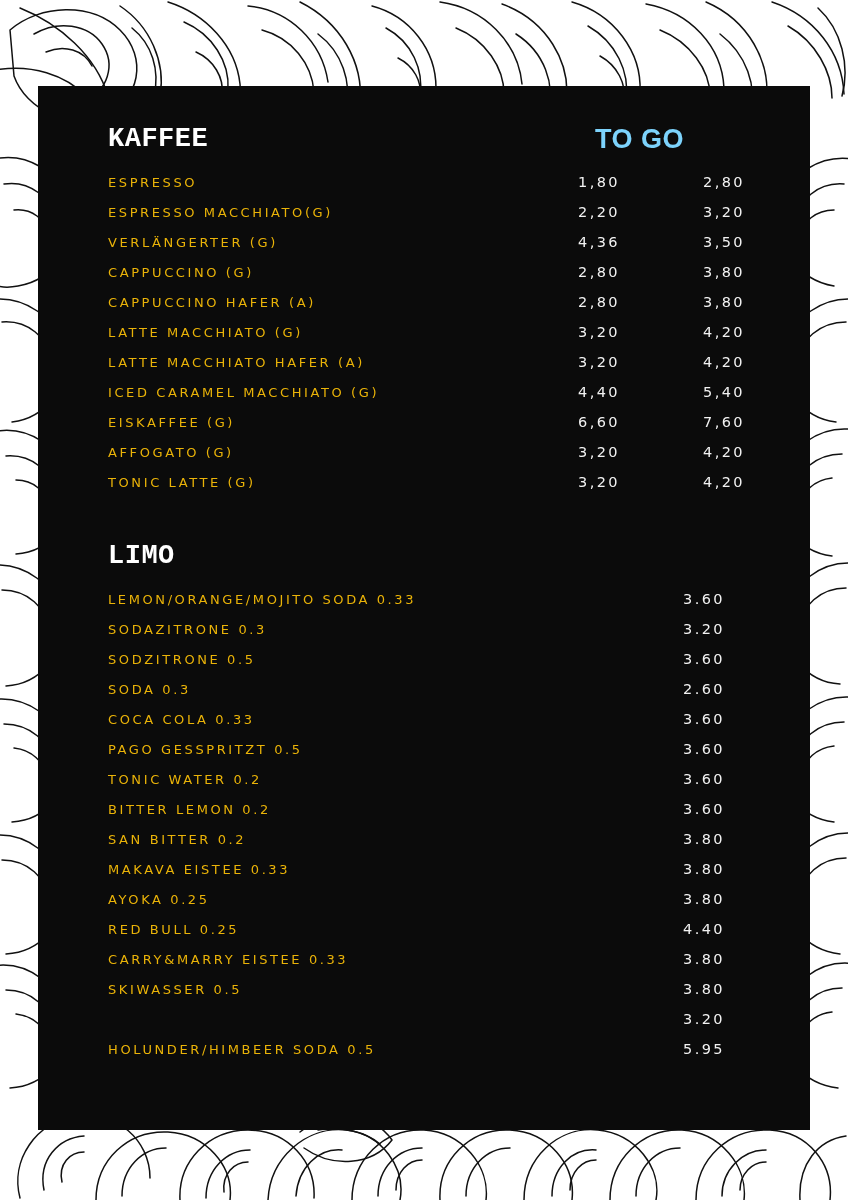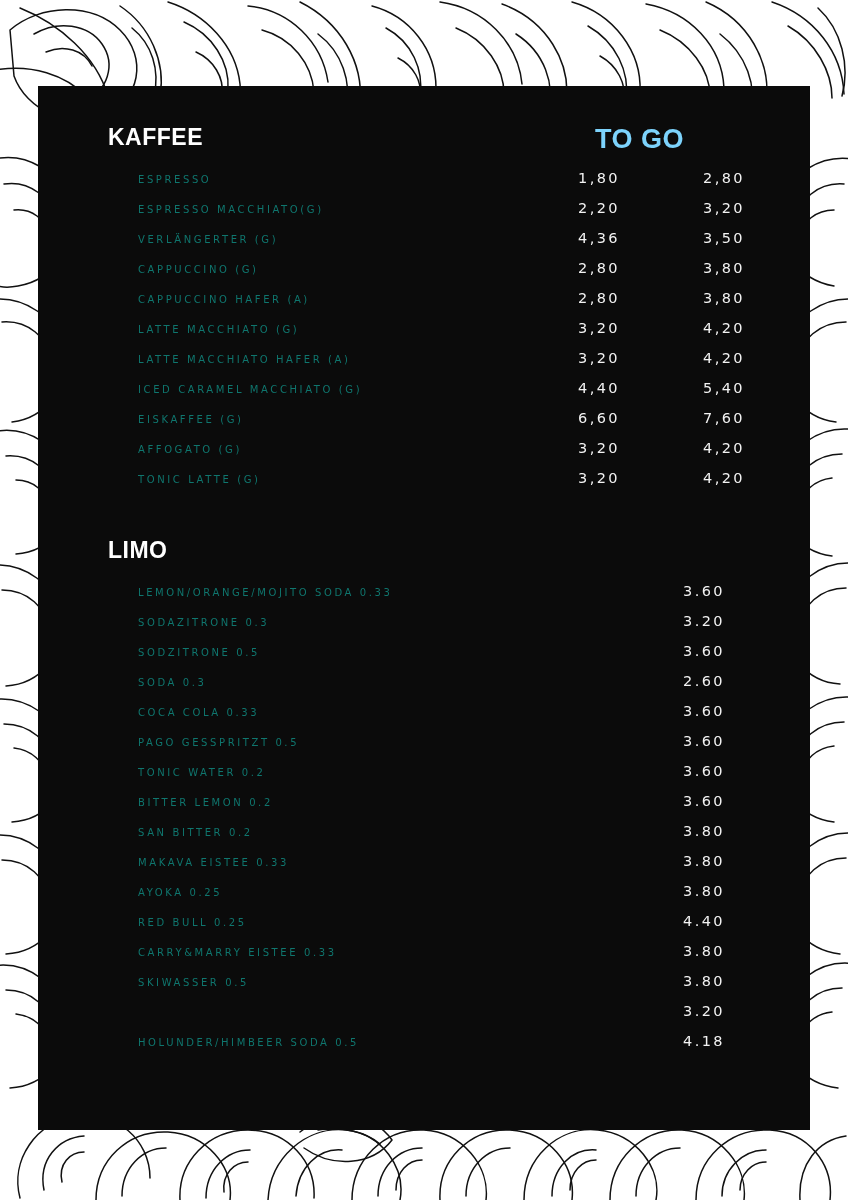--- a/index.html
+++ b/index.html
@@ -38,24 +38,24 @@
 
   .section { margin: 0; }
   .section + .section { margin-top: 46px; }
 
   .section-head {
     display: flex;
     align-items: baseline;
     margin-bottom: 14px;
   }
   .section-title {
-    font-family: Liberation Sans, sans-serif;
+    font-family: Liberation Mono, monospace;
     font-weight: bold;
     color: #ffffff;
-    font-size: 23px;
+    font-size: 27px;
     letter-spacing: 0.5px;
     line-height: 1;
   }
   .section-subtitle {
     font-family: "Liberation Sans", sans-serif;
     font-weight: bold;
     color: #7dd3fc;
     font-size: 27px;
     letter-spacing: 0.5px;
     line-height: 1;
@@ -66,25 +66,24 @@
 
   .rows { display: block; }
 
   .row {
     position: relative;
     height: 30px;
     line-height: 30px;
   }
   .row-name {
     font-family: "DejaVu Sans", sans-serif;
-    color: #0f766e;
-    font-size: 10px;
+    color: #eab308;
+    font-size: 13px;
     letter-spacing: 2.6px;
     white-space: nowrap;
-    margin-left: 30px;
   }
   .price {
     position: absolute;
     font-family: "DejaVu Sans", sans-serif;
     color: #f2f2f2;
     font-size: 14.5px;
     letter-spacing: 2.4px;
     text-align: left;
     white-space: nowrap;
   }
@@ -333,20 +332,20 @@
         </div>
         <div class="row">
           <span class="row-name">SKIWASSER 0.5</span>
           <span class="price price-single">3.80</span>
         </div>
         <div class="row">
           <span class="price price-single">3.20</span>
         </div>
         <div class="row">
           <span class="row-name">HOLUNDER/HIMBEER SODA 0.5</span>
-          <span class="price price-single">4.18</span>
+          <span class="price price-single">5.95</span>
         </div>
 
       </div>
     </div>
 
   </div>
 </div>
 
 </body></html>

